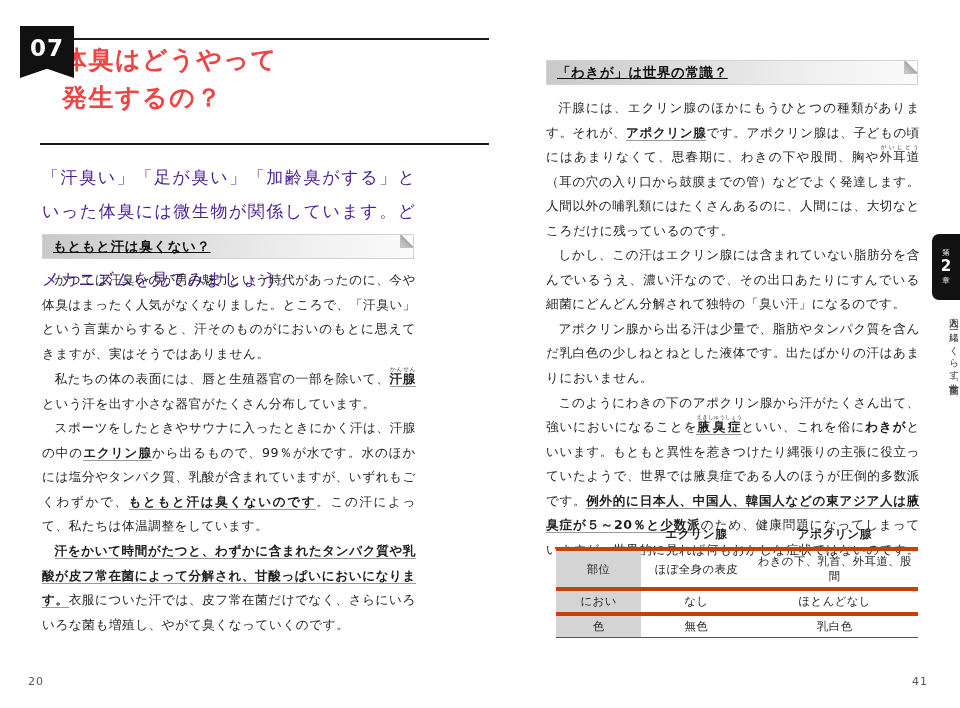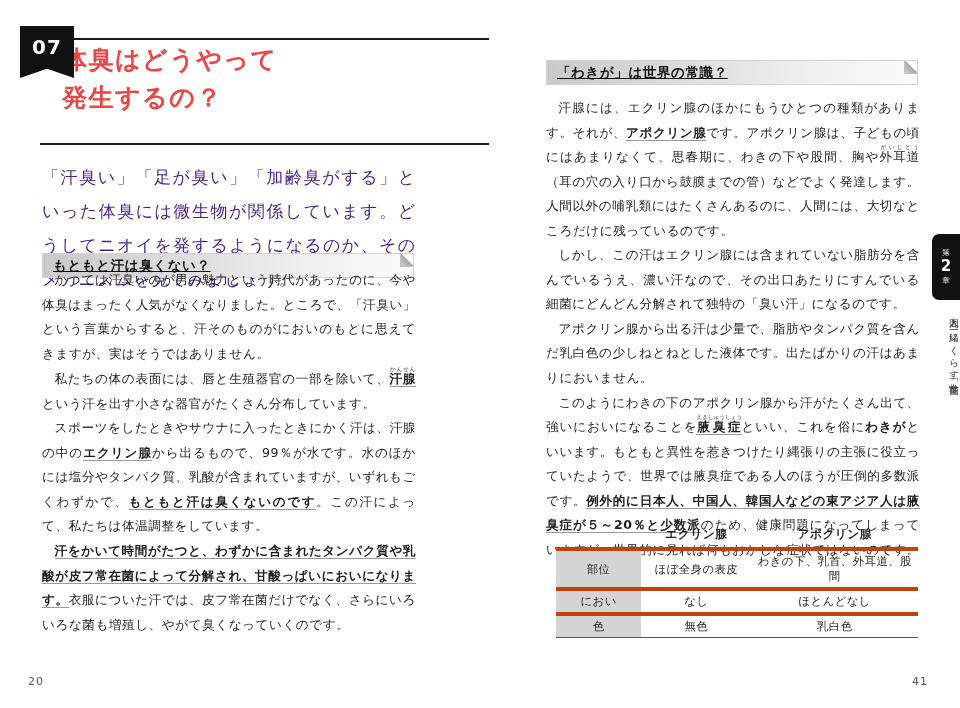--- a/index.html
+++ b/index.html
@@ -30,21 +30,21 @@
     width: 480px; height: 708px;
   }
 
   
   .chapter-badge {
     position: absolute;
     left: 20px; top: 26px;
     width: 54px; height: 52px;
     background: #111111;
     color: #ffffff;
-    font-size: 20px;
+    font-size: 23px;
     font-weight: bold;
     letter-spacing: 1px;
     display: flex;
     align-items: flex-start;
     justify-content: center;
     padding-top: 9px;
     box-sizing: border-box;
     clip-path: polygon(0 0, 100% 0, 100% 100%, 50% 82%, 0 100%);
     z-index: 5;
   }
@@ -110,21 +110,20 @@
     width: 12px; height: 12px;
     background: linear-gradient(225deg, #ffffff 0%, #ffffff 45%, #a8a8a8 50%, #cfcfcf 100%);
     border-left: 1px solid #c0c0c0;
     border-bottom: 1px solid #c0c0c0;
   }
 
   .sec-head-left {
     position: absolute;
     left: 42px; top: 234px;
     width: 372px;
-    margin-top: 19px;
   }
 
   .body-col-left {
     position: absolute;
     left: 42px; top: 268px;
     width: 374px;
     font-size: 12.6px;
     line-height: 1.95;
     letter-spacing: 0.55px;
     text-align: justify;

